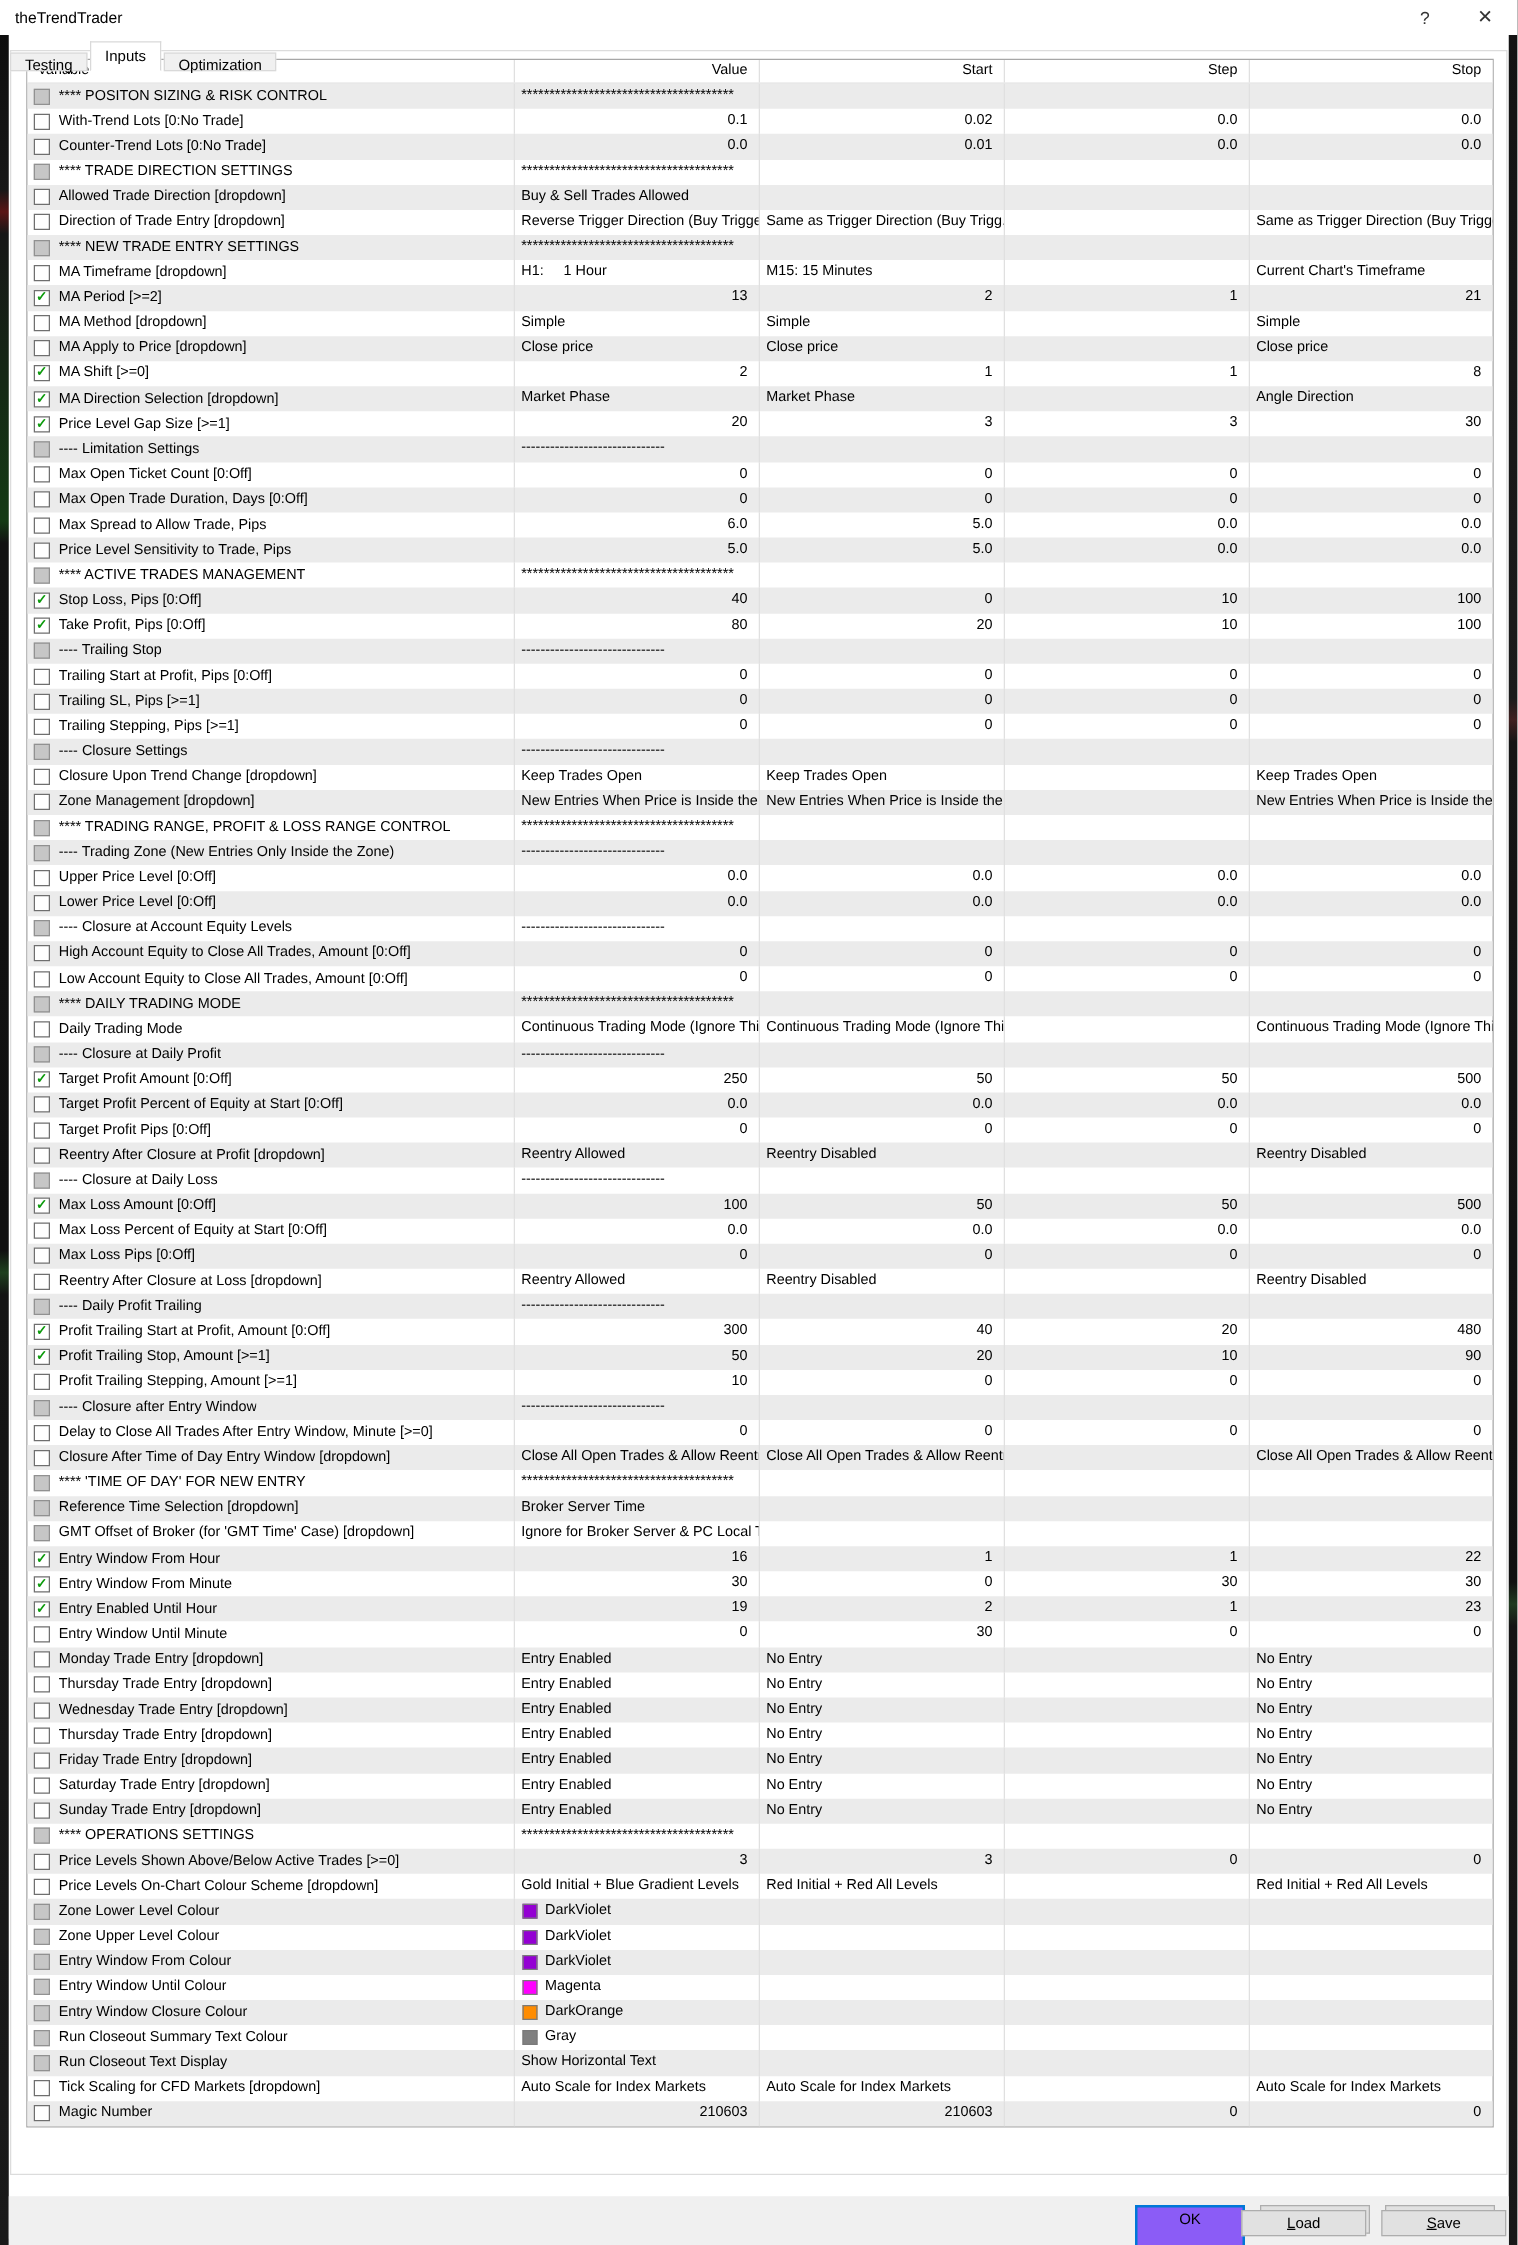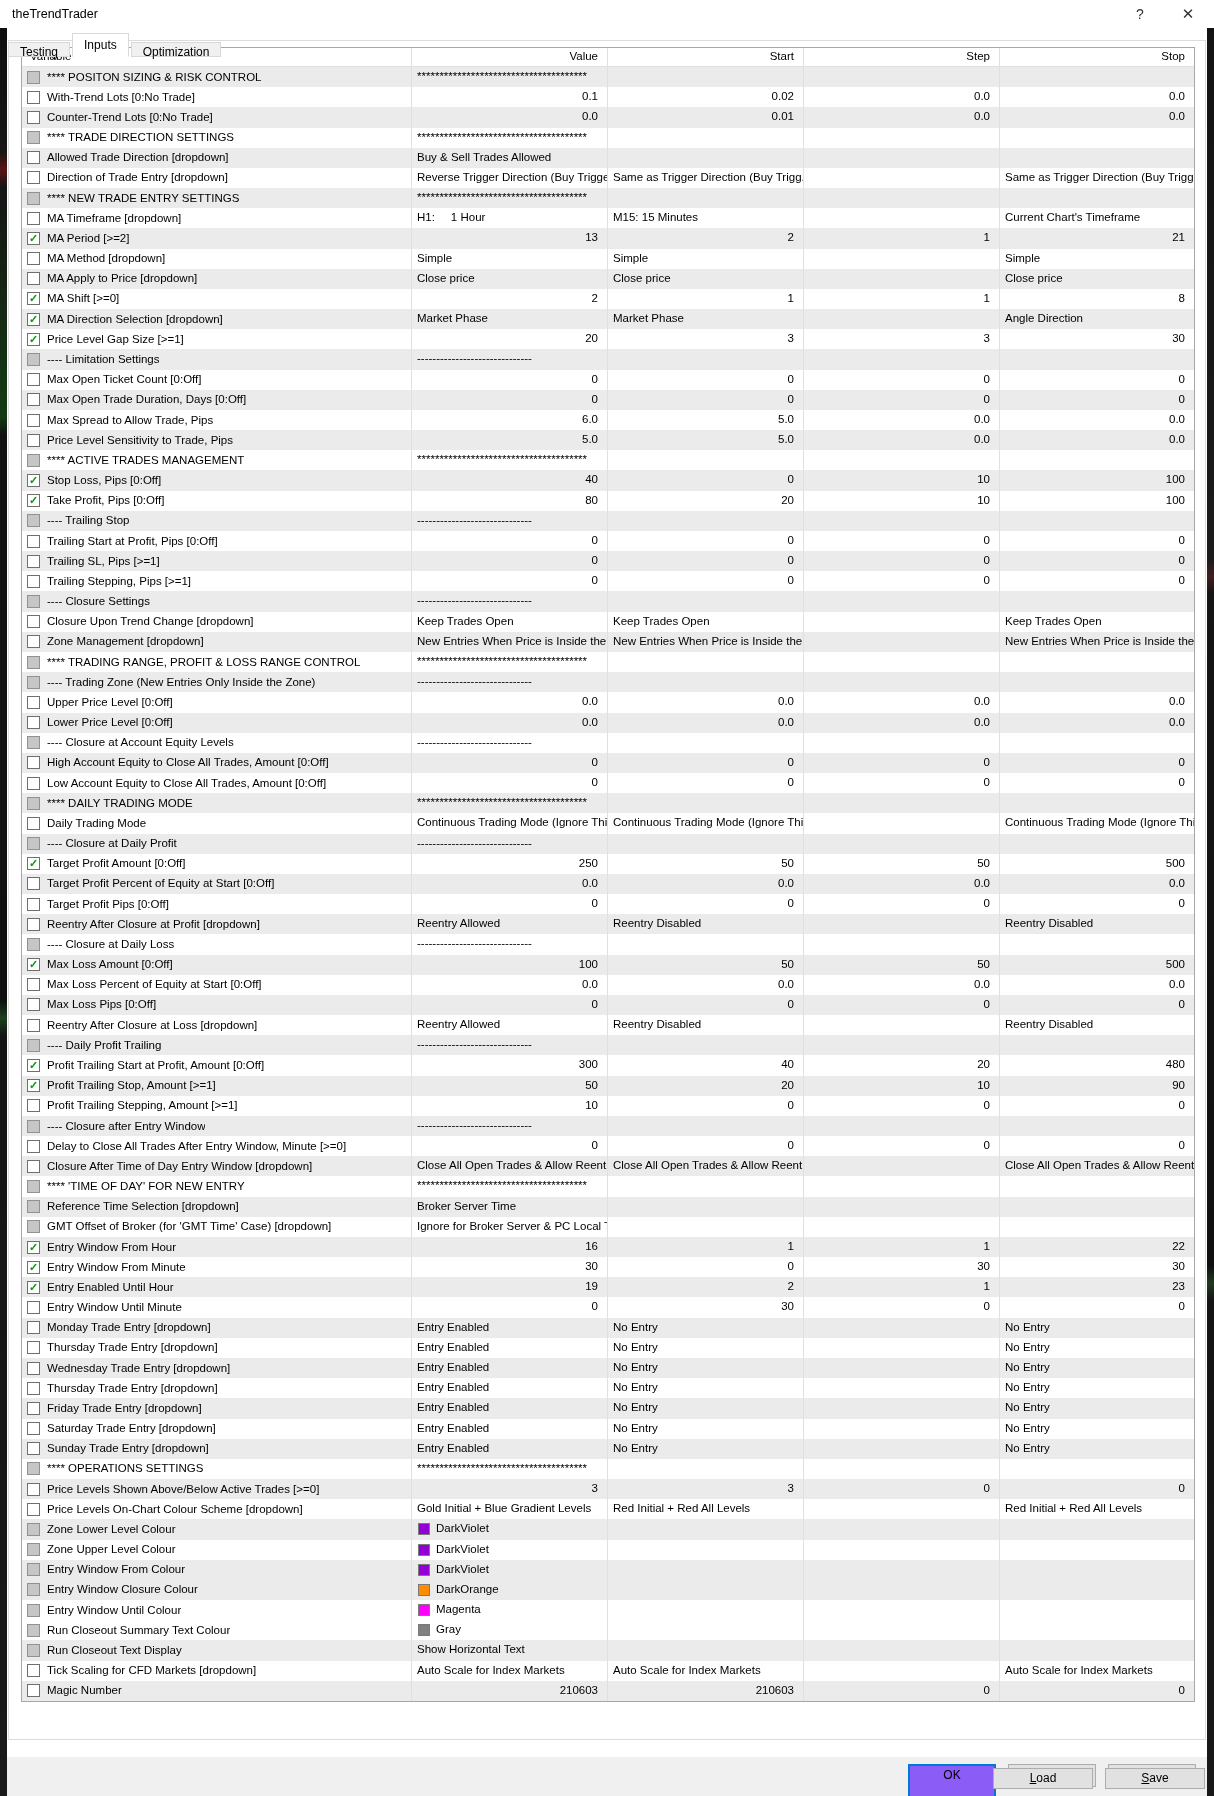--- a/index.html
+++ b/index.html
@@ -609,30 +609,30 @@
             <div class="cell c3"></div>
             <div class="cell c4"></div>
           </div>
           <div class="row odd">
             <div class="cell c0"><span class="cb gray"></span><span class="lbl">Entry Window From Colour</span></div>
             <div class="cell c1"><span class="sw" style="background: rgb(148, 0, 211);"></span>DarkViolet</div>
             <div class="cell c2"></div>
             <div class="cell c3"></div>
             <div class="cell c4"></div>
           </div>
+          <div class="row even">
+            <div class="cell c0"><span class="cb gray"></span><span class="lbl">Entry Window Until Colour</span></div>
+            <div class="cell c1"><span class="sw" style="background: rgb(255, 0, 255);"></span>Magenta</div>
+            <div class="cell c2"></div>
+            <div class="cell c3"></div>
+            <div class="cell c4"></div>
+          </div>
           <div class="row odd">
             <div class="cell c0"><span class="cb gray"></span><span class="lbl">Entry Window Closure Colour</span></div>
             <div class="cell c1"><span class="sw" style="background: rgb(255, 140, 0);"></span>DarkOrange</div>
-            <div class="cell c2"></div>
-            <div class="cell c3"></div>
-            <div class="cell c4"></div>
-          </div>
-          <div class="row even">
-            <div class="cell c0"><span class="cb gray"></span><span class="lbl">Entry Window Until Colour</span></div>
-            <div class="cell c1"><span class="sw" style="background: rgb(255, 0, 255);"></span>Magenta</div>
             <div class="cell c2"></div>
             <div class="cell c3"></div>
             <div class="cell c4"></div>
           </div>
           <div class="row even">
             <div class="cell c0"><span class="cb gray"></span><span class="lbl">Run Closeout Summary Text Colour</span></div>
             <div class="cell c1"><span class="sw" style="background: rgb(128, 128, 128);"></span>Gray</div>
             <div class="cell c2"></div>
             <div class="cell c3"></div>
             <div class="cell c4"></div>

